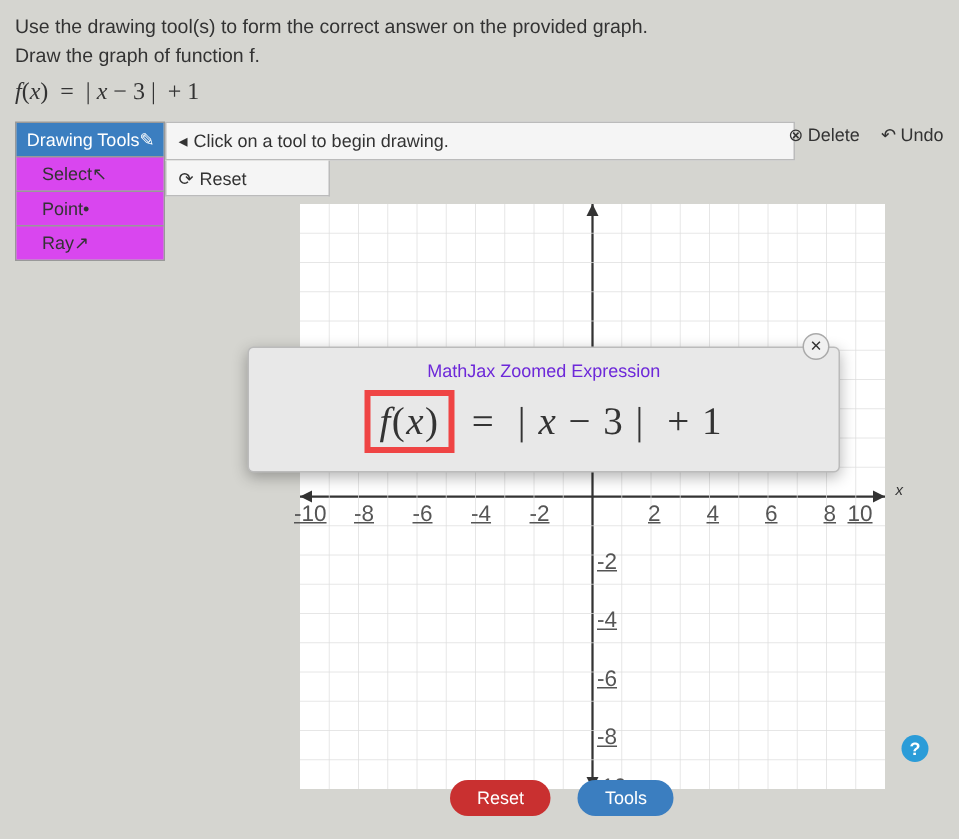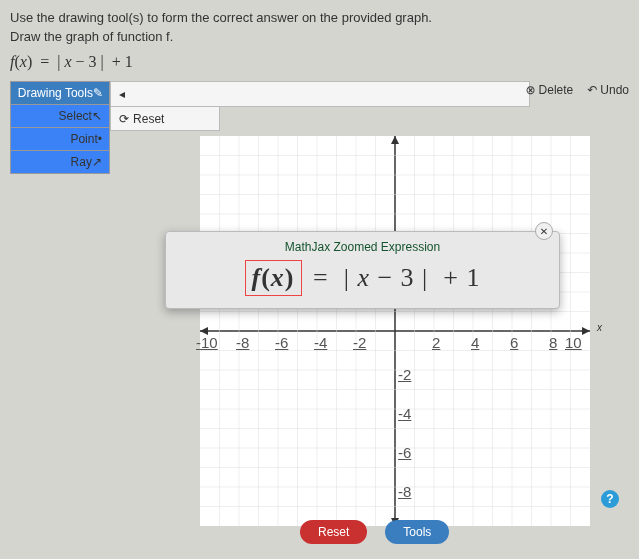--- a/index.html
+++ b/index.html
@@ -27,25 +27,25 @@
 .tools-header {
   background: #3b7ec0;
   color: white;
   padding: 4px 6px;
   display: flex;
   justify-content: flex-end;
   align-items: center;
 }
 .tool-row {
   border-top: 1px solid #999;
-  padding: 4px 7px;
-  display: flex;
-  justify-content: flex-end;
-  align-items: center;
-  background: #3b82f6;
+  padding: 4px 17px;
+  display: flex;
+  justify-content: flex-start;
+  align-items: center;
+  background: #d946ef;
 }
 .toolbar {
   background: #f5f5f5;
   border: 1px solid #bbb;
   display: flex;
   align-items: center;
   padding: 3px 8px;
   font-size: 12px;
   height: 26px;
   position: absolute;
@@ -106,21 +106,21 @@
   background: #e8e8e8;
   border: 1px solid #bbb;
   border-radius: 4px;
   box-shadow: 0 3px 10px rgba(0,0,0,0.3);
   padding: 8px 0 12px 0;
   z-index: 10;
 }
 .zoom-title {
   text-align: center;
   font-size: 12px;
-  color: #14532d;
+  color: #6d28d9;
   margin-bottom: 6px;
 }
 .zoom-close {
   position: absolute;
   right: 6px;
   top: -10px;
   width: 18px;
   height: 18px;
   background: #f0f0f0;
   border: 1px solid #aaa;
@@ -131,24 +131,23 @@
   justify-content: center;
 }
 .zoom-expr {
   font-family: 'Times New Roman', serif;
   font-size: 26px;
   text-align: center;
   letter-spacing: 1px;
 }
 .zoom-fx {
   display: inline-block;
-  border: 1px solid #ef4444;
+  border: 4px solid #ef4444;
   padding: 2px 6px;
   margin-right: 4px;
-  font-weight: bold;
 }
 .bottom-buttons {
   position: absolute;
   left: 300px;
   top: 520px;
   display: flex;
   gap: 18px;
 }
 .btn {
   padding: 5px 18px;
@@ -199,20 +198,21 @@
       <span>•</span>
     </div>
     <div class="tool-row">
       <span>Ray</span>
       <span>↗</span>
     </div>
   </div>
 
   <div class="toolbar" style="width:420px">
     <span style="margin-right:4px">◂</span>
+    <span class="toolbar-click">Click on a tool to begin drawing.</span>
   </div>
   <div class="top-right">
     <span>
         <span>⊗</span>
         <span>Delete</span>
       </span>
     <span>
         <span>↶</span>
         <span>Undo</span>
       </span>

